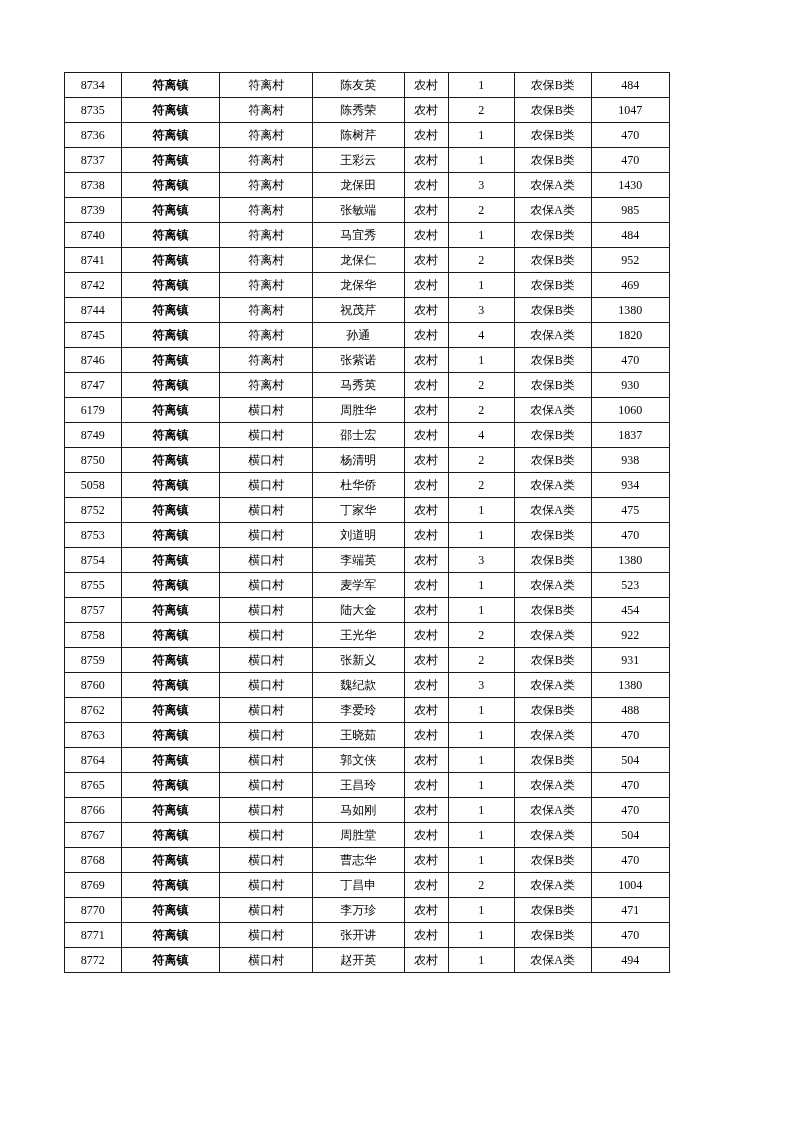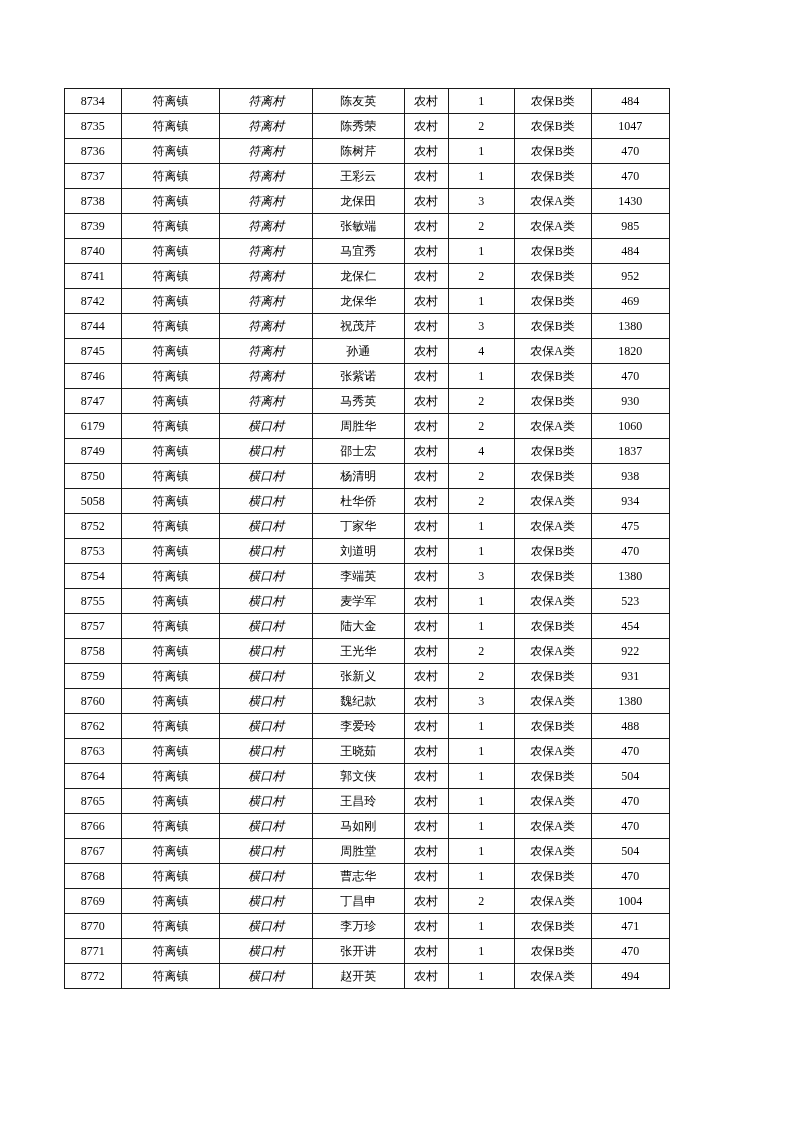--- a/index.html
+++ b/index.html
@@ -18,41 +18,41 @@
     position: absolute;
     left: 0;
     top: 0;
     width: 793px;
     height: 1122px;
     background: #ffffff;
   }
   table.data-table {
     position: absolute;
     left: 64px;
-    top: 88px;
+    top: 72px;
     border-collapse: collapse;
     table-layout: fixed;
     width: 606px;
     padding-left: 32px;
   }
   table.data-table td {
     border: 1px solid #1a1a1a;
     height: 25px;
     box-sizing: border-box;
     text-align: center;
     vertical-align: middle;
     font-size: 12px;
     line-height: 1;
     padding: 0 2px;
     overflow: hidden;
     white-space: nowrap;
   }
   td.col-0 { width: 55px; }
-  td.col-1 { width: 96px; }
-  td.col-2 { width: 90px; font-style: italic; }
+  td.col-1 { width: 96px; font-weight: bold; }
+  td.col-2 { width: 90px; }
   td.col-3 { width: 89px; }
   td.col-4 { width: 43px; border-radius: 11px; }
   td.col-5 { width: 64px; }
   td.col-6 { width: 75px; margin-top: 32px; }
   td.col-7 { width: 76px; }
 </style>
 </head>
 <body>
 
 <div class="page">

